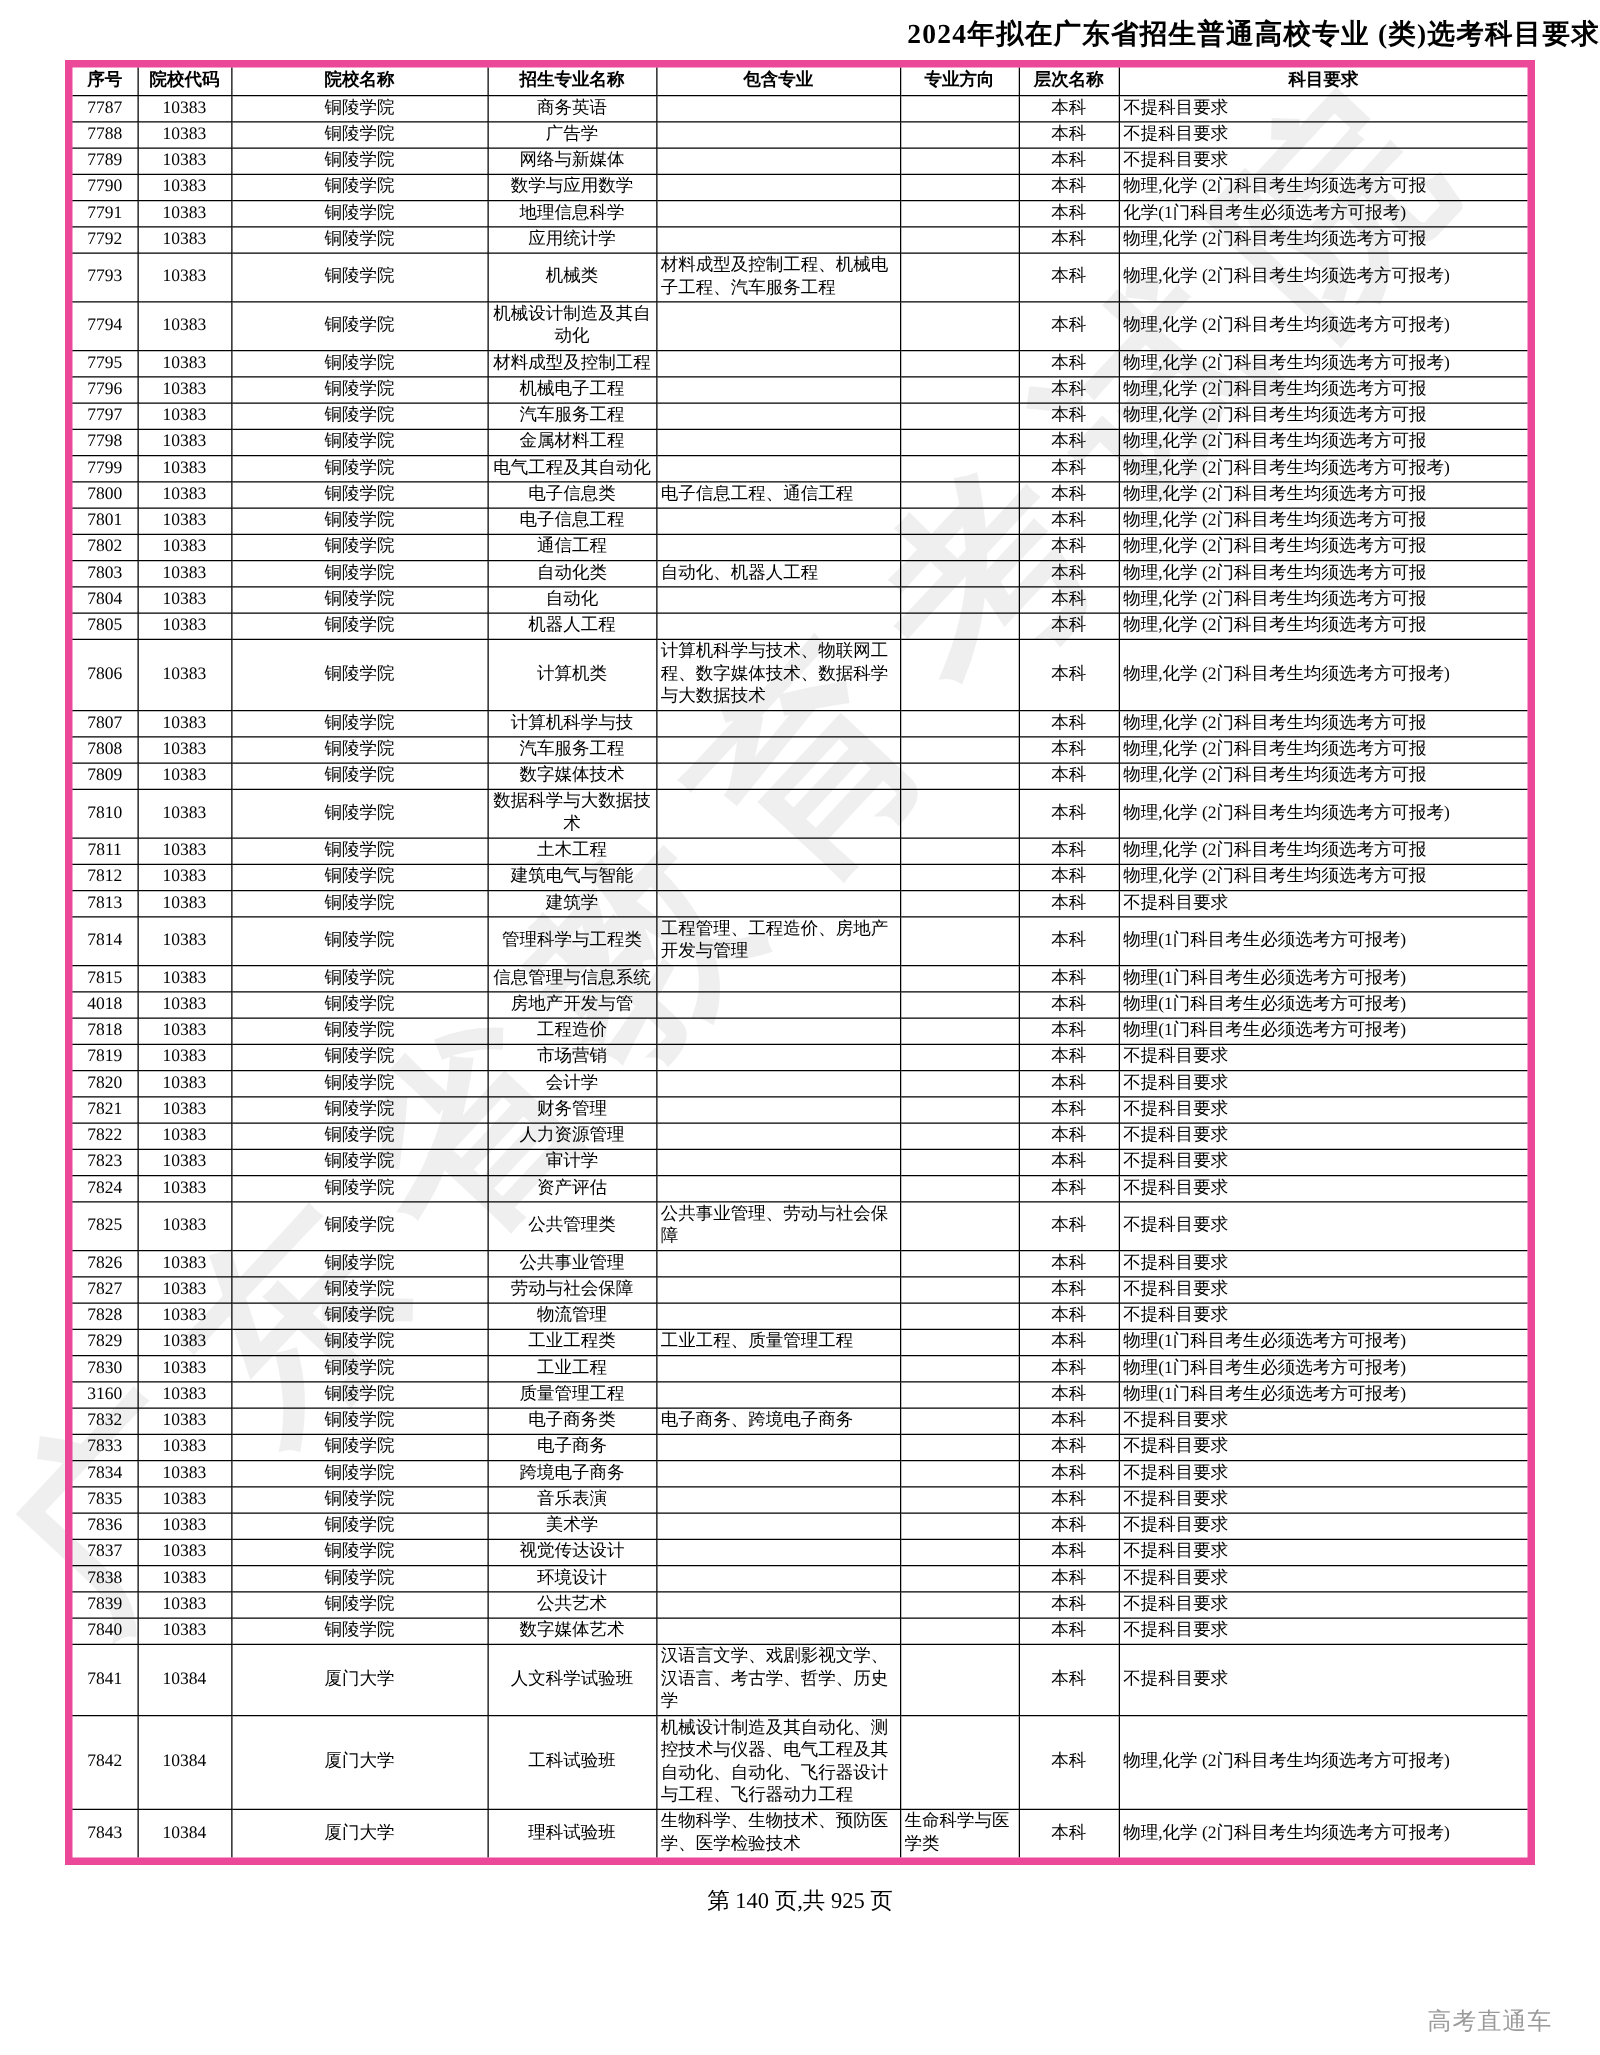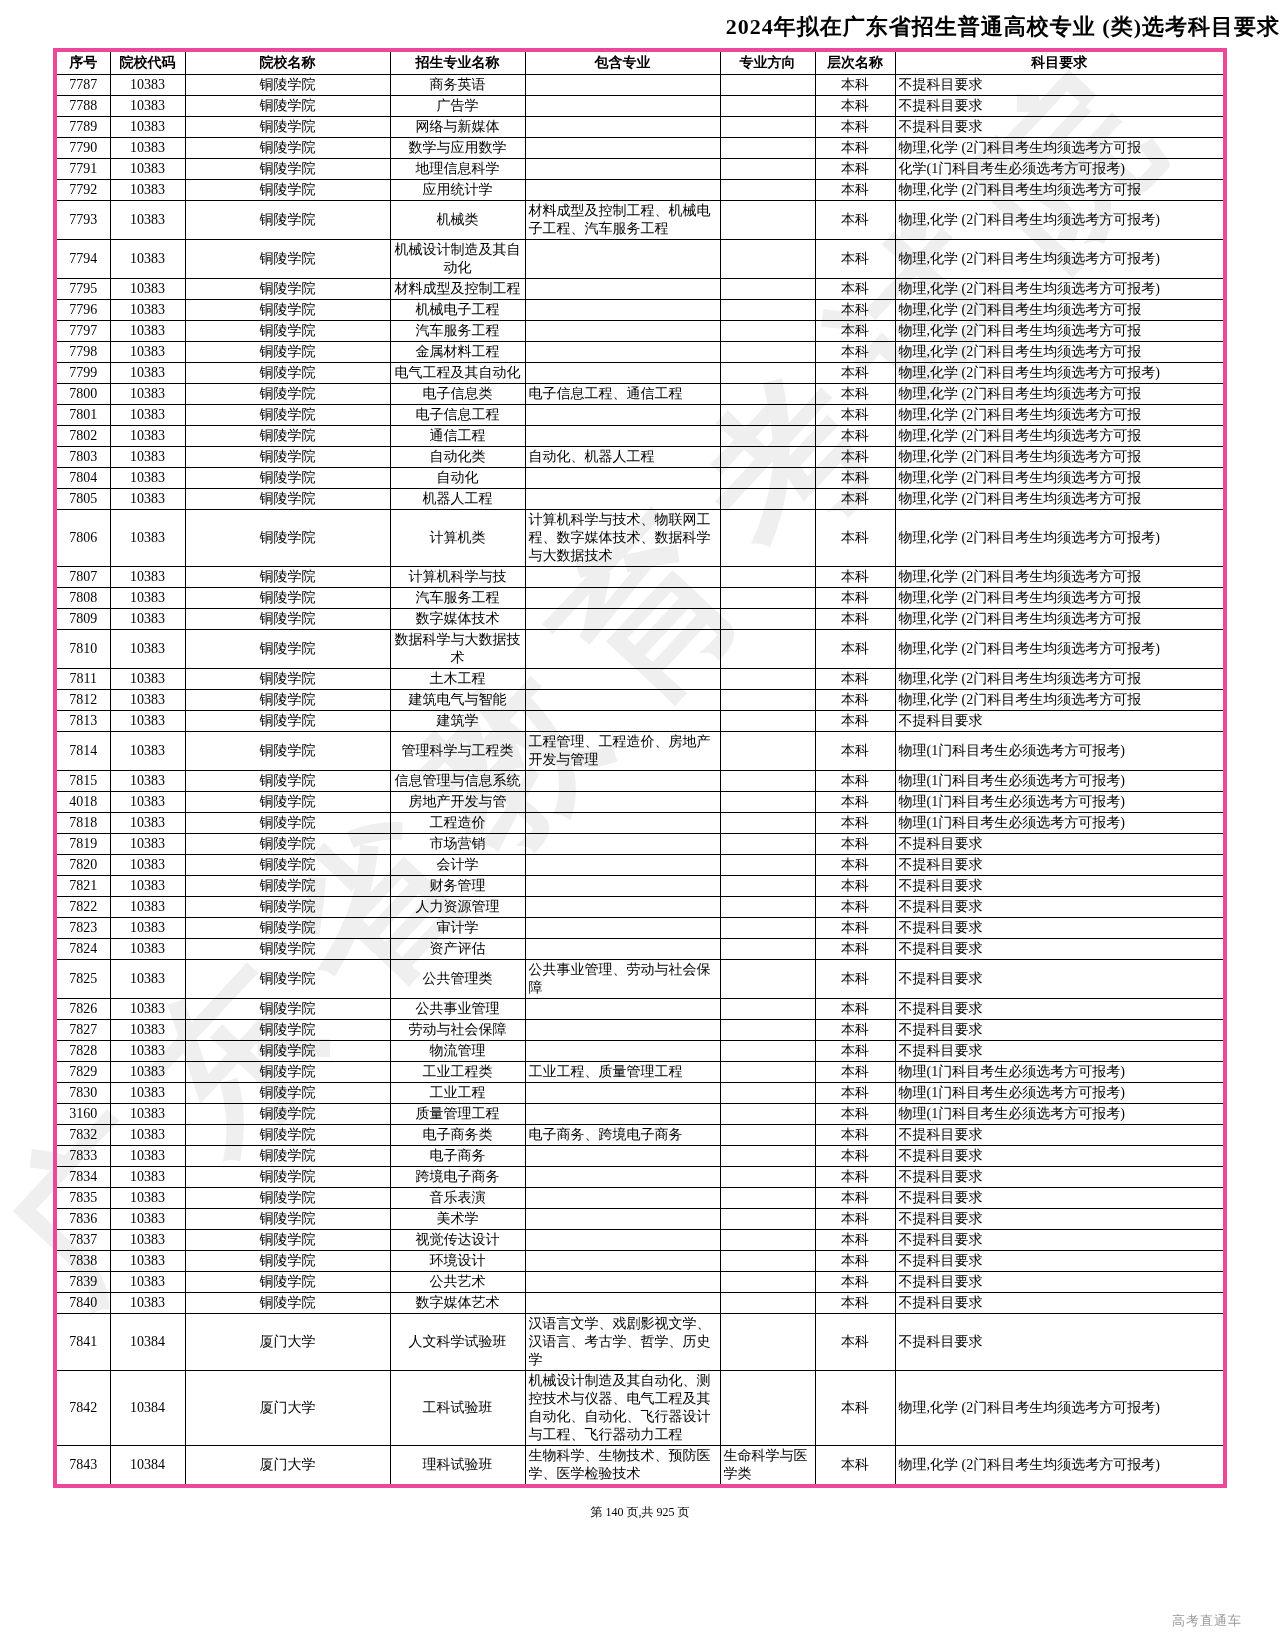--- a/index.html
+++ b/index.html
@@ -37,21 +37,21 @@
     font-weight:bold;
     letter-spacing:1px;
   }
   table.req{
     position:relative;
     z-index:1;
     margin:0 auto;
     width:1170px;
     border-collapse:collapse;
     table-layout:fixed;
-    border:4px solid #ec4899;
+    border:6px solid #ec4899;
     background:transparent;
   }
   table.req th, table.req td{
     border:1px solid #000;
     font-size:14px;
     line-height:18px;
     padding:1px 3px;
     vertical-align:middle;
     overflow:hidden;
     word-break:break-all;
@@ -61,29 +61,29 @@
     text-align:center;
     padding:2px 3px;
   }
   td.c0, td.c1, td.c2, td.c3, td.c6{text-align:center;}
   td.c4, td.c5, td.c7{text-align:left;}
   .footer{
     position:relative;
     z-index:1;
     margin-top:16px;
     text-align:center;
-    font-size:12px;
+    font-size:18px;
   }
   .brand{
     position:absolute;
     right:38px;
     bottom:26px;
     z-index:1;
     color:#9a9a9a;
-    font-size:13px;
+    font-size:19px;
     letter-spacing:1px;
   }
 </style>
 </head>
 <body>
 
 <div class="sheet">
 
   <div class="watermark">广东省教育考试院</div>
 

